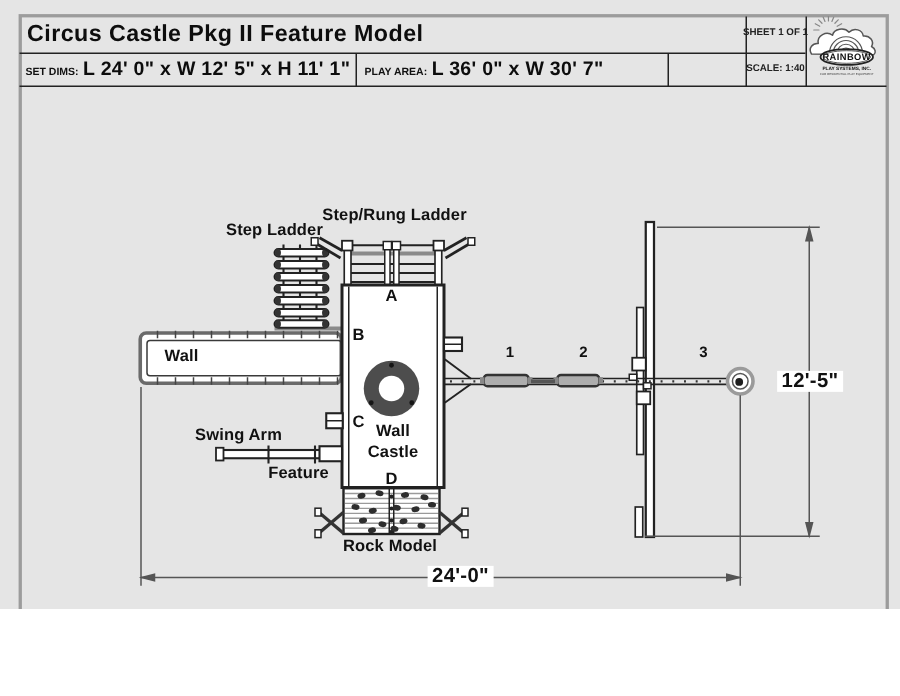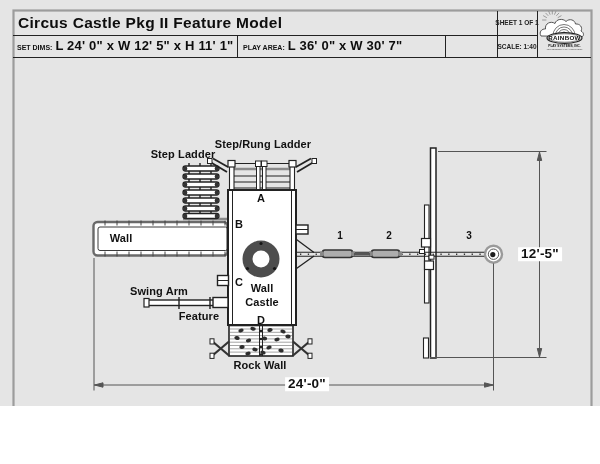--- a/index.html
+++ b/index.html
@@ -264,20 +264,20 @@
   <div class="lbl" style="left:183px;top:154px">Step Ladder</div>
   <div class="lbl" style="left:121px;top:238px">Wall</div>
   <div class="lbl" style="left:261px;top:198px">A</div>
   <div class="lbl" style="left:239px;top:224px">B</div>
   <div class="lbl" style="left:239px;top:282px">C</div>
   <div class="lbl" style="left:261px;top:320px">D</div>
   <div class="lbl" style="left:262px;top:288px">Wall</div>
   <div class="lbl" style="left:262px;top:302px">Castle</div>
   <div class="lbl" style="left:159px;top:291px">Swing Arm</div>
   <div class="lbl" style="left:199px;top:316px">Feature</div>
-  <div class="lbl" style="left:260px;top:365px">Rock Wall</div>
+  <div class="lbl" style="left:260px;top:365px">Rock Model</div>
   <div class="lbl num" style="left:340px;top:236px">1</div>
   <div class="lbl num" style="left:389px;top:236px">2</div>
   <div class="lbl num" style="left:469px;top:236px">3</div>
   <div class="lbl dim" style="left:540px;top:254px">12'-5"</div>
   <div class="lbl dim" style="left:307px;top:384px">24'-0"</div>
 
 </div>
 
 </body></html>

